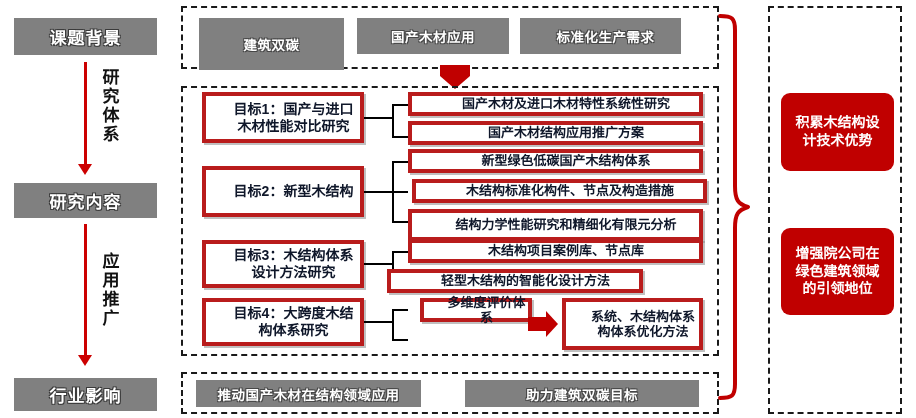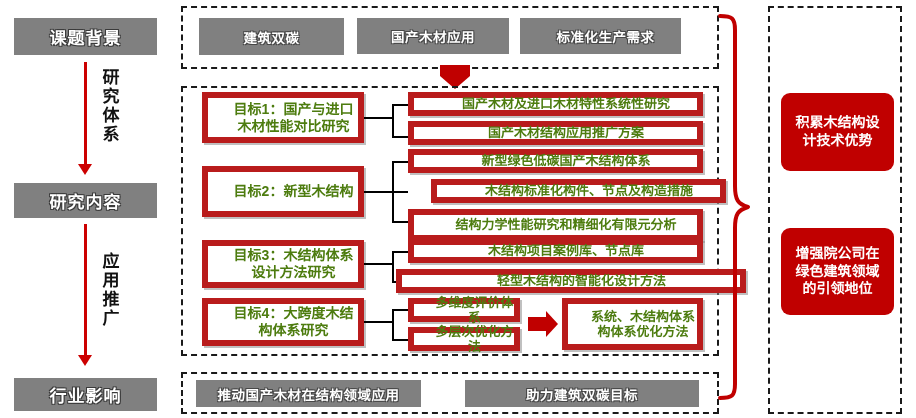--- a/index.html
+++ b/index.html
@@ -81,22 +81,22 @@
     text-shadow:
       -1px -1px 0 #474747,
        1px -1px 0 #474747,
       -1px  1px 0 #474747,
        1px  1px 0 #474747;
   }
 
   
   .wbox {
     background: #ffffff;
-    border: 6px solid #b91c1c;
-    color: #4d7c0f;
+    border: 4px solid #b91c1c;
+    color: #0f172a;
     font-weight: bold;
     display: flex;
     align-items: center;
     justify-content: center;
     text-align: center;
     box-shadow: 2px 2px 0 rgba(140,140,140,0.55);
     line-height: 1.18;
     padding-left: 21px;
   }
   .goal-box { font-size: 14px; }
@@ -179,21 +179,21 @@
     <div>推</div>
     <div>广</div>
   </div>
 
   <div class="abs stage-box" style="left:14px; top:378px; width:143px; height:33px;">
     <span>行业影响</span>
   </div>
 
   <div class="abs dashed-region" style="left:181px; top:6px; width:538px; height:63px;"></div>
 
-  <div class="abs gray-box" style="left:199px; top:18px; width:145px; height:37px;">
+  <div class="abs gray-box" style="left:199px; top:18px; width:145px; height:52px;">
     <span>建筑双碳</span>
   </div>
   <div class="abs gray-box" style="left:357px; top:18px; width:152px; height:36px;">
     <span>国产木材应用</span>
   </div>
   <div class="abs gray-box" style="left:520px; top:18px; width:161px; height:36px;padding-left:10px;">
     <span>标准化生产需求</span>
   </div>
 
   <div class="abs red-arrow-down" style="left:435px; top:65px; width:40px; height:24px;">
@@ -229,61 +229,58 @@
   </div>
   <div class="abs line-h" style="left:364px; top:191px; width:28px; height:2px;"></div>
   <div class="abs line-v" style="left:392px; top:161px; width:2px; height:62px;"></div>
   <div class="abs line-h" style="left:392px; top:161px; width:16px; height:2px;"></div>
   <div class="abs line-h" style="left:392px; top:191px; width:16px; height:2px;"></div>
   <div class="abs line-h" style="left:392px; top:221px; width:16px; height:2px;"></div>
 
   <div class="abs wbox sub-box" style="left:408px; top:149px; width:295px; height:24px;">
     <span>新型绿色低碳国产木结构体系</span>
   </div>
-  <div class="abs wbox sub-box" style="left:431px; top:179px; width:295px; height:24px;">
+  <div class="abs wbox sub-box" style="left:412px; top:179px; width:295px; height:24px;">
     <span>木结构标准化构件、节点及构造措施</span>
   </div>
   <div class="abs wbox sub-box" style="left:408px; top:209px; width:295px; height:32px;">
     <span>结构力学性能研究和精细化有限元分析</span>
   </div>
 
   <div class="abs wbox goal-box" style="left:202px; top:240px; width:162px; height:48px;">
     <div>
       <div>目标3：木结构体系</div>
       <div>设计方法研究</div>
     </div>
   </div>
   <div class="abs line-h" style="left:364px; top:263px; width:28px; height:2px;"></div>
   <div class="abs line-v" style="left:392px; top:251px; width:2px; height:32px;"></div>
   <div class="abs line-h" style="left:392px; top:251px; width:16px; height:2px;"></div>
   <div class="abs line-h" style="left:392px; top:281px; width:16px; height:2px;"></div>
 
   <div class="abs wbox sub-box" style="left:408px; top:239px; width:295px; height:24px;">
     <span>木结构项目案例库、节点库</span>
   </div>
-  <div class="abs wbox sub-box" style="left:396px; top:269px; width:350px; height:24px;font-family:Liberation Serif, serif;">
+  <div class="abs wbox sub-box" style="left:387px; top:269px; width:256px; height:24px;font-family:Liberation Serif, serif;">
     <span>轻型木结构的智能化设计方法</span>
   </div>
 
   <div class="abs wbox goal-box" style="left:202px; top:298px; width:162px; height:48px;">
     <div>
       <div>目标4：大跨度木结</div>
       <div>构体系研究</div>
     </div>
   </div>
   <div class="abs line-h" style="left:364px; top:321px; width:28px; height:2px;"></div>
   <div class="abs line-v" style="left:392px; top:309px; width:2px; height:32px;"></div>
   <div class="abs line-h" style="left:392px; top:309px; width:16px; height:2px;"></div>
   <div class="abs line-h" style="left:392px; top:339px; width:16px; height:2px;"></div>
 
-  <div class="abs wbox sub-box" style="left:408px; top:298px; width:112px; height:24px;text-align:center;">
+  <div class="abs wbox sub-box" style="left:420px; top:298px; width:112px; height:24px;text-align:center;">
     <span>多维度评价体系</span>
-  </div>
-  <div class="abs wbox sub-box" style="left:408px; top:327px; width:112px; height:24px;">
-    <span>多层次优化方法</span>
   </div>
 
   <div class="abs red-arrow-right" style="left:528px; top:311px; width:30px; height:26px;">
     <div class="shaft" style="left:0px; top:6px; width:18px; height:14px;"></div>
     <div class="head" style="left:18px; top:0px;"></div>
   </div>
 
   <div class="abs wbox result-box" style="left:562px; top:298px; width:141px; height:52px;">
     <div>
       <div>系统、木结构体系</div>

